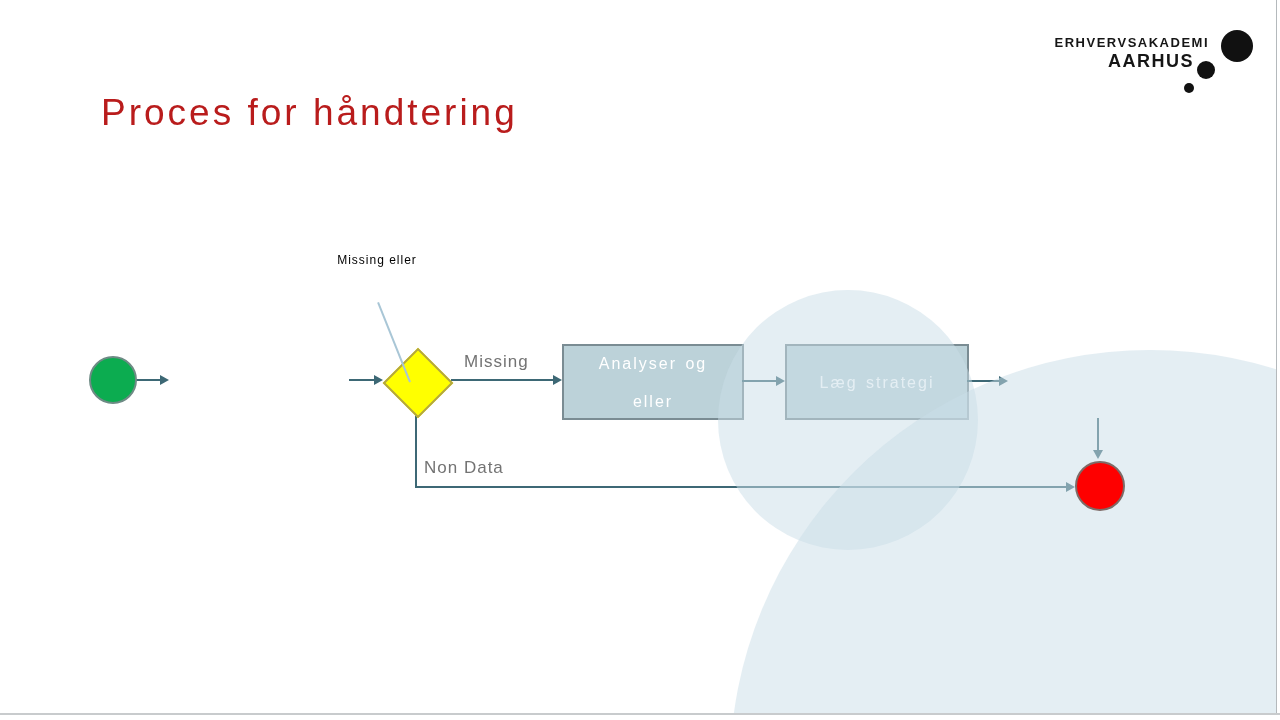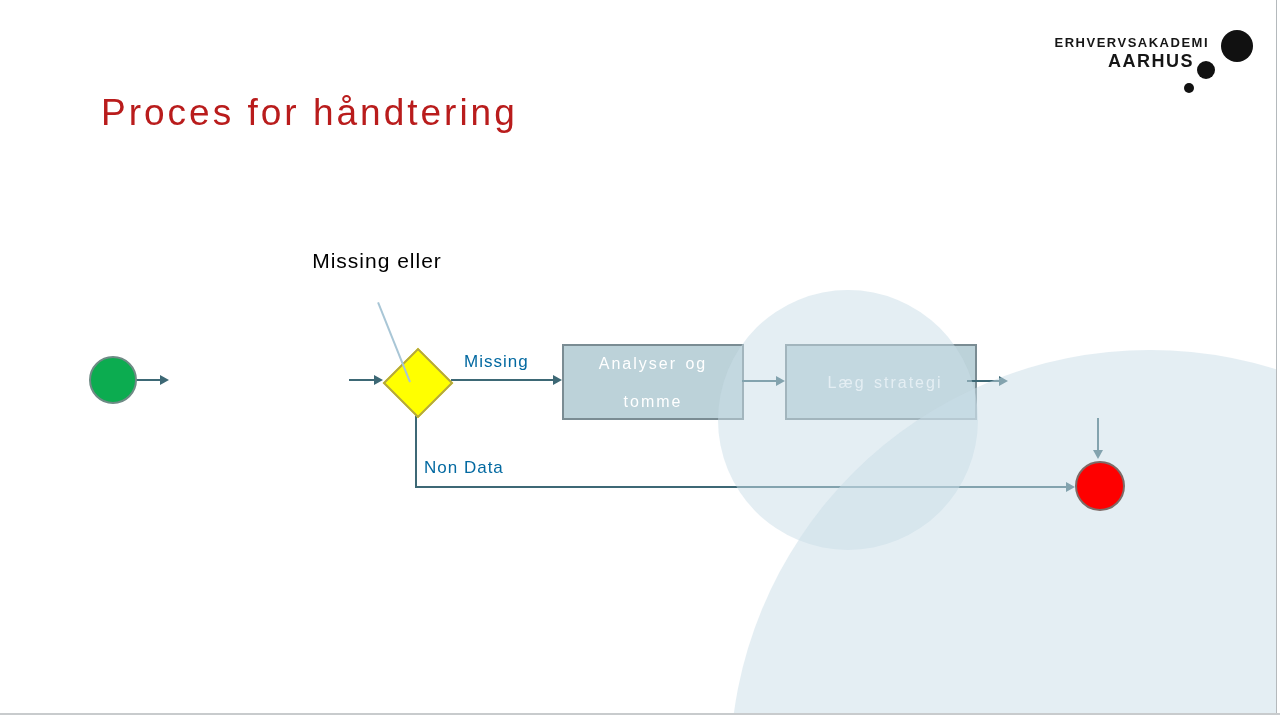--- a/index.html
+++ b/index.html
@@ -46,23 +46,23 @@
   .end-circle{position:absolute;left:1075px;top:461px;width:46px;height:46px;border-radius:50%;
     background:#fe0000;border:2px solid #7e6a66;}
   .decision{position:absolute;left:393px;top:358px;width:46px;height:46px;background:#ffff00;
     border:2px solid #b3a640;transform:rotate(45deg);}
 
   .h-line{position:absolute;height:2px;background:#3d6875;}
   .v-line{position:absolute;width:2px;background:#3d6875;}
   .arr-r{position:absolute;width:0;height:0;border-top:5px solid transparent;border-bottom:5px solid transparent;border-left:9px solid #3d6875;}
   .arr-d{position:absolute;width:0;height:0;border-left:5px solid transparent;border-right:5px solid transparent;border-top:9px solid #3d6875;}
 
-  .lbl{position:absolute;color:#0369a1;font-size:17px;letter-spacing:1px;text-align:center;}
+  .lbl{position:absolute;color:#737373;font-size:17px;letter-spacing:1px;text-align:center;}
   .callout{position:absolute;left:293px;top:248px;width:168px;text-align:center;
-    color:#000;font-size:21px;letter-spacing:1px;line-height:25px;z-index:2;}
+    color:#000;font-size:12px;letter-spacing:1px;line-height:25px;z-index:2;}
   .leader{position:absolute;left:379px;top:302px;width:86px;height:1.5px;background:#a9c6d6;
     transform-origin:0 0;transform:rotate(68.2deg);z-index:2;}
 </style>
 </head>
 <body>
 
 <div class="slide">
 
   <div class="bg-circle small"></div>
   <div class="bg-circle large"></div>
@@ -77,24 +77,24 @@
   <div class="logo-dot mid"></div>
   <div class="logo-dot tiny"></div>
 
   <div class="start-circle node"></div>
 
 
   <div class="decision node"></div>
 
   <div class="process" style="left:562px;top:344px;gap:13px;">
     <span>Analyser og</span>
-    <span>tomme</span>
+    <span>eller</span>
   </div>
 
-  <div class="process" style="left:785px;top:344px;width:180px;padding-left:8px;">
+  <div class="process" style="left:785px;top:344px;width:180px;">
     <span>Læg strategi</span>
   </div>
 
 
   <div class="end-circle node"></div>
 
   <div class="callout">
     <div>Missing eller</div>
   </div>
   <div class="leader"></div>

